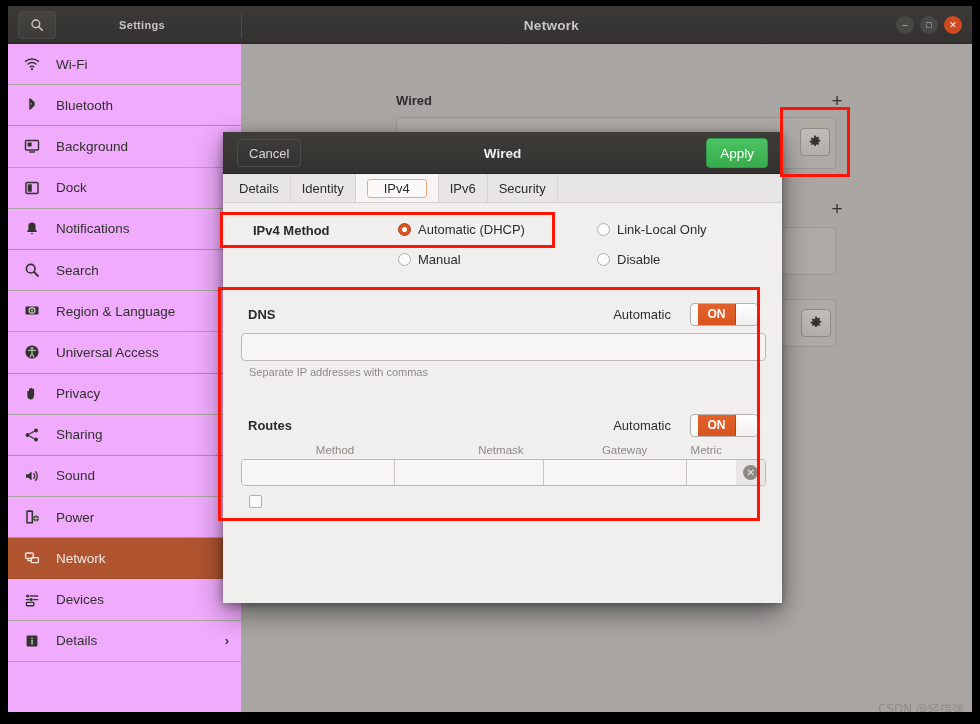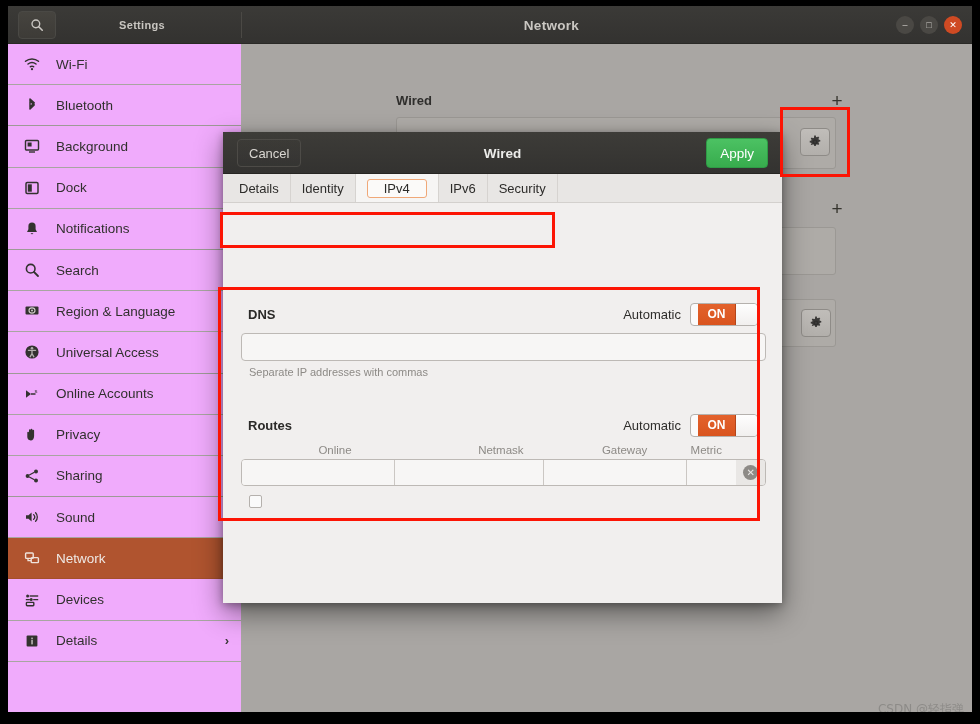--- a/index.html
+++ b/index.html
@@ -231,21 +231,21 @@
     position: absolute; left: 18px;
     width: 525px;
   }
   .sec-head {
     position: relative; height: 30px;
     display: flex; align-items: center;
   }
   .sec-title { font-size: 13px; font-weight: bold; color: #2b2a28; margin-left: 7px; }
   .sec-auto-wrap {
     position: absolute; right: 8px; top: 0; height: 30px;
-    display: flex; align-items: center; gap: 9px;
+    display: flex; align-items: center; gap: 19px;
   }
   .sec-auto-lbl { font-size: 13px; color: #2e2d2b; }
   .toggle {
     width: 68px; height: 23px;
     border-radius: 4px;
     border: 1px solid #b5b1ad;
     background: #fbfafa;
     display: flex; align-items: stretch;
     overflow: hidden;
     padding-left: 7px;
@@ -423,30 +423,20 @@
               <circle cx="8" cy="8" r="6.6" fill="#33322f"></circle>
               <circle cx="8" cy="4.3" r="1.3" fill="#b2afac"></circle>
               <path d="M4.4 6.3h7.2M8 6.5v3.2M8 9.7l-1.9 3.1M8 9.7l1.9 3.1" stroke="#b2afac" stroke-width="1.3" stroke-linecap="round"></path>
             </svg>
           </span>
           <span class="lbl">Universal Access</span>
         </div>
         <div class="side-item">
           <span class="ico">
             <svg width="16" height="16" viewBox="0 0 16 16">
-              <path d="M2 4.2v7.6l5-3.8z" fill="#33322f"></path>
-              <path d="M7 8h4.5" stroke="#33322f" stroke-width="1.5"></path>
-              <text x="10.6" y="6.6" font-size="6" fill="#33322f" font-family="sans-serif">s</text>
-            </svg>
-          </span>
-          <span class="lbl">Online Accounts</span>
-        </div>
-        <div class="side-item">
-          <span class="ico">
-            <svg width="16" height="16" viewBox="0 0 16 16">
               <path d="M3.3 8.4V5.6a.85.85 0 0 1 1.7 0v1.1V3.2a.85.85 0 0 1 1.7 0v3.4V2.6a.85.85 0 0 1 1.7 0v4V3.6a.85.85 0 0 1 1.7 0v5.3c0 2.6-1.2 4.6-3.4 4.6-2.1 0-3.4-1.6-3.4-3.4z" fill="#33322f"></path>
             </svg>
           </span>
           <span class="lbl">Privacy</span>
         </div>
         <div class="side-item group-end">
           <span class="ico">
             <svg width="16" height="16" viewBox="0 0 16 16">
               <circle cx="12" cy="3.4" r="2" fill="#33322f"></circle>
               <circle cx="12" cy="12.6" r="2" fill="#33322f"></circle>
@@ -457,20 +447,31 @@
           <span class="lbl">Sharing</span>
         </div>
         <div class="side-item">
           <span class="ico">
             <svg width="16" height="16" viewBox="0 0 16 16">
               <path d="M2 6.2h2.5L7.6 3.4v9.2L4.5 9.8H2z" fill="#33322f"></path>
               <path d="M9.6 5.6a3.4 3.4 0 0 1 0 4.8M11.6 3.8a6 6 0 0 1 0 8.4" fill="none" stroke="#33322f" stroke-width="1.3" stroke-linecap="round"></path>
             </svg>
           </span>
           <span class="lbl">Sound</span>
+        </div>
+        <div class="side-item group-end">
+          <span class="ico">
+            <svg width="16" height="16" viewBox="0 0 16 16">
+              <path d="M3 2.2h5.3v11.6H3z" fill="none" stroke="#33322f" stroke-width="1.5"></path>
+              <path d="M4.5 1.2h2.3v1.2H4.5z" fill="#33322f"></path>
+              <circle cx="12" cy="9.4" r="2.8" fill="#33322f"></circle>
+              <path d="M12 6.8v5.2M9.4 9.4h5.2" stroke="#b2afac" stroke-width="1.1"></path>
+            </svg>
+          </span>
+          <span class="lbl">Power</span>
         </div>
         <div class="side-item selected">
           <span class="ico">
             <svg width="16" height="16" viewBox="0 0 16 16">
               <rect x="1.6" y="3" width="7.6" height="5.4" rx=".8" fill="none" stroke="#efe3dc" stroke-width="1.4"></rect>
               <rect x="7.2" y="7.6" width="7.2" height="5" rx=".8" fill="none" stroke="#efe3dc" stroke-width="1.4"></rect>
               <path d="M4 8.4v2.2h3" stroke="#efe3dc" stroke-width="1.3" fill="none"></path>
             </svg>
           </span>
           <span class="lbl">Network</span>
@@ -553,20 +554,43 @@
           <div class="tab">
             <span class="tab-lbl">IPv6</span>
           </div>
           <div class="tab">
             <span class="tab-lbl">Security</span>
           </div>
         </div>
 
       <div class="dlg-body">
 
+        <div class="method-row">
+          <div class="method-label">IPv4 Method</div>
+
+          <div class="radio-opt" style="left:157px; top:9px;">
+            <span class="radio on"></span>
+            <span>Automatic (DHCP)</span>
+          </div>
+
+          <div class="radio-opt" style="left:157px; top:39px;">
+            <span class="radio"></span>
+            <span>Manual</span>
+          </div>
+
+          <div class="radio-opt" style="left:356px; top:9px;">
+            <span class="radio"></span>
+            <span>Link-Local Only</span>
+          </div>
+
+          <div class="radio-opt" style="left:356px; top:39px;">
+            <span class="radio"></span>
+            <span>Disable</span>
+          </div>
+        </div>
 
         <div class="section" style="top:96px;">
           <div class="sec-head">
             <div class="sec-title">DNS</div>
             <div class="sec-auto-wrap">
               <span class="sec-auto-lbl">Automatic</span>
               <span class="toggle">
                 <span class="on-part">ON</span>
                 <span class="knob"></span>
               </span>
@@ -582,21 +606,21 @@
             <div class="sec-auto-wrap">
               <span class="sec-auto-lbl">Automatic</span>
               <span class="toggle">
                 <span class="on-part">ON</span>
                 <span class="knob"></span>
               </span>
             </div>
           </div>
 
           <div class="routes-cols">
-            <div class="col" style="width:38%;">Online</div>
+            <div class="col" style="width:38%;">Method</div>
             <div class="col" style="width:29%;">Netmask</div>
             <div class="col" style="width:21%;">Gateway</div>
             <div class="col" style="width:12%;">Metric</div>
           </div>
 
           <div class="routes-row">
             <div class="cell" style="width:29.5%;"></div>
             <div class="cell" style="width:28.5%;"></div>
             <div class="cell" style="width:27.5%;"></div>
             <div class="cell" style="width:9.5%; border-right:none;"></div>

